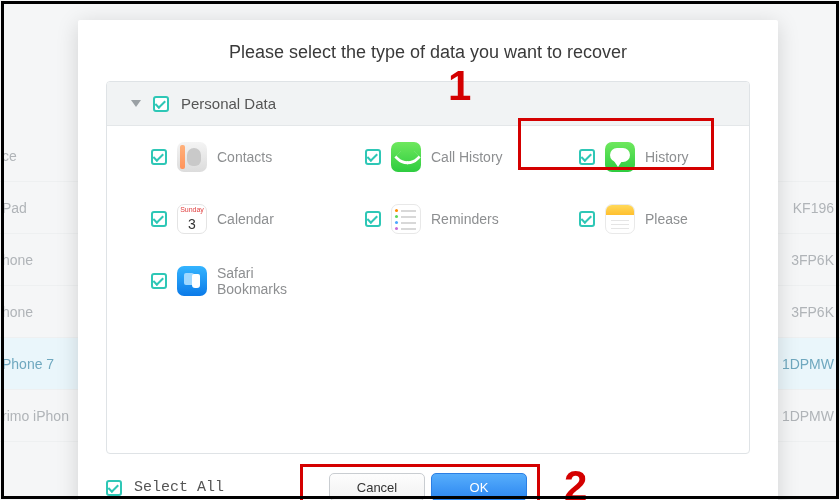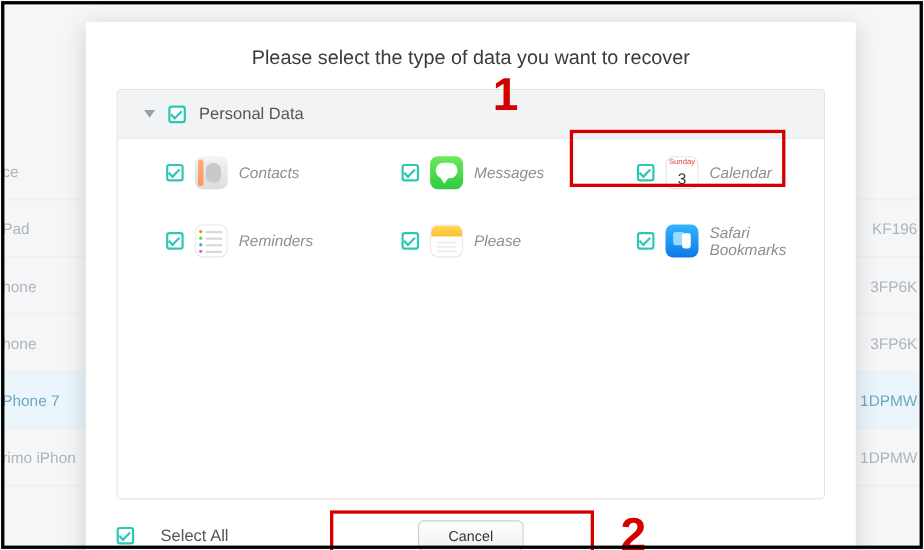--- a/index.html
+++ b/index.html
@@ -18,21 +18,21 @@
   .modal-title { text-align: center; font-size: 18px; color: #3a3a3a; padding: 22px 0 18px; font-weight: 400; }
   .panel { margin: 0 28px; border: 1px solid #dfe3e6; border-radius: 4px; flex: 1 1 auto; overflow: hidden; }
 
   .section-hdr { height: 44px; display: flex; align-items: center; gap: 12px; padding: 0 24px; background: #f1f3f4; border-bottom: 1px solid #e4e7e9; border-top: 1px solid #e4e7e9; }
   .section-hdr:first-child { border-top: none; }
   .caret { width: 0; height: 0; border-left: 5px solid transparent; border-right: 5px solid transparent; border-top: 7px solid #9aa0a4; }
   .hdr-label { font-size: 15px; color: #555; }
 
   .grid { display: grid; grid-template-columns: 1fr 1fr 1fr; }
   .cell { height: 62px; display: flex; align-items: center; gap: 10px; padding-left: 44px; position: relative; }
-  .label { font-size: 14px; color: #8d8f91; font-style: italic; }
+  .label { font-size: 14px; color: #8d8f91; }
 
   .chk { width: 16px; height: 16px; border: 2px solid #2ec7b6; border-radius: 3px; display: inline-flex; align-items: center; justify-content: center; background: #fff; flex: 0 0 auto; cursor: pointer; }
   .chk::after { content: ""; width: 8px; height: 4px; border-left: 2px solid #2ec7b6; border-bottom: 2px solid #2ec7b6; transform: rotate(-45deg) translate(0,-1px); }
 
   .ico { width: 30px; height: 30px; border-radius: 7px; flex: 0 0 auto; position: relative; overflow: hidden; }
   
   .ico-contacts { background: linear-gradient(#f4f4f4,#dcdcdc); }
   .ico-contacts::before { content:""; position:absolute; left:3px; top:3px; width:5px; height:24px; background: linear-gradient(#ffb07a,#ff935a); border-radius:2px; }
   .ico-contacts::after { content:""; position:absolute; right:6px; top:6px; width:14px; height:18px; background:#c9c9c9; border-radius:7px 7px 6px 6px; }
 
@@ -77,21 +77,21 @@
   .ico-photo-videos { background: linear-gradient(#3ab4ff,#1b86f2); }
   .ico-photo-videos::after { content:""; position:absolute; left:5px; top:7px; width:18px; height:14px; background:#fff; border-radius:3px; }
   .ico-photo-videos::before { content:""; position:absolute; left:12px; top:11px; width:0; height:0; border-left:7px solid #35a0ff; border-top:4px solid transparent; border-bottom:4px solid transparent; z-index:2; }
 
   .ico-thumbnails { background: linear-gradient(#ffba4a,#ff8a1a); }
   .ico-thumbnails::after { content:""; position:absolute; left:6px; top:9px; width:18px; height:12px; background:#fff; border-radius:2px; }
   .ico-thumbnails::before { content:""; position:absolute; left:8px; top:14px; width:0; height:0; border-left:6px solid transparent; border-right:8px solid transparent; border-bottom:6px solid #ffa845; z-index:2; }
 
   
   .footer { height: 66px; display: flex; align-items: center; padding: 0 28px; gap: 14px; position: relative; }
-  .select-all { display: flex; align-items: flex-start; gap: 24px; font-size: 15px; color: #555; }
+  .select-all { display: flex; align-items: flex-end; gap: 12px; font-size: 15px; color: #555; font-family: Liberation Mono, monospace; }
   .btns { position: absolute; left: 50%; transform: translateX(-50%); display: flex; gap: 6px; }
   .btn { height: 28px; min-width: 96px; border-radius: 5px; font-size: 13px; display: inline-flex; align-items: center; justify-content: center; cursor: pointer; border: 1px solid #c9cdd1; background: linear-gradient(#fdfdfd,#f2f2f2); color:#333; }
   .btn-primary { background: linear-gradient(#57aefc,#2b86f0); color:#fff; border:1px solid #2b7fe4; }
 
   
   .anno { position: absolute; border: 3px solid #d40000; pointer-events: none; }
   .anno-num { position: absolute; color: #d40000; font-weight: 700; font-size: 42px; font-family: Arial, sans-serif; pointer-events: none; }
 
   
   .frame { position:absolute; inset:1px; border:3px solid #000; pointer-events:none; }
@@ -139,22 +139,27 @@
     </div>
 
     <div class="grid">
       <div class="cell">
         <span class="chk"></span>
         <span class="ico ico-contacts"></span>
         <span class="label">Contacts</span>
       </div>
       <div class="cell">
         <span class="chk"></span>
+        <span class="ico ico-call"></span>
+        <span class="label">Call History</span>
+      </div>
+      <div class="cell">
+        <span class="chk"></span>
         <span class="ico ico-messages"></span>
-        <span class="label">Messages</span>
+        <span class="label">History</span>
       </div>
 
       <div class="cell">
         <span class="chk"></span>
         <span class="ico ico-calendar">
           <span class="top">Sunday</span>
           <span class="num">3</span>
         </span>
         <span class="label">Calendar</span>
       </div>
@@ -179,20 +184,21 @@
 
   </div>
 
   <div class="footer">
     <div class="select-all">
       <span class="chk"></span>
       <span>Select All</span>
     </div>
     <div class="btns">
       <div class="btn">Cancel</div>
+      <div class="btn btn-primary">OK</div>
     </div>
   </div>
 
   <div class="anno" style="left:440px; top:98px; width:196px; height:52px;"></div>
   <div class="anno-num" style="left:370px; top:42px;">1</div>
   <div class="anno" style="left:222px; top:444px; width:240px; height:44px;"></div>
   <div class="anno-num" style="left:486px; top:442px;">2</div>
 </div>
 
 <div class="frame"></div>

